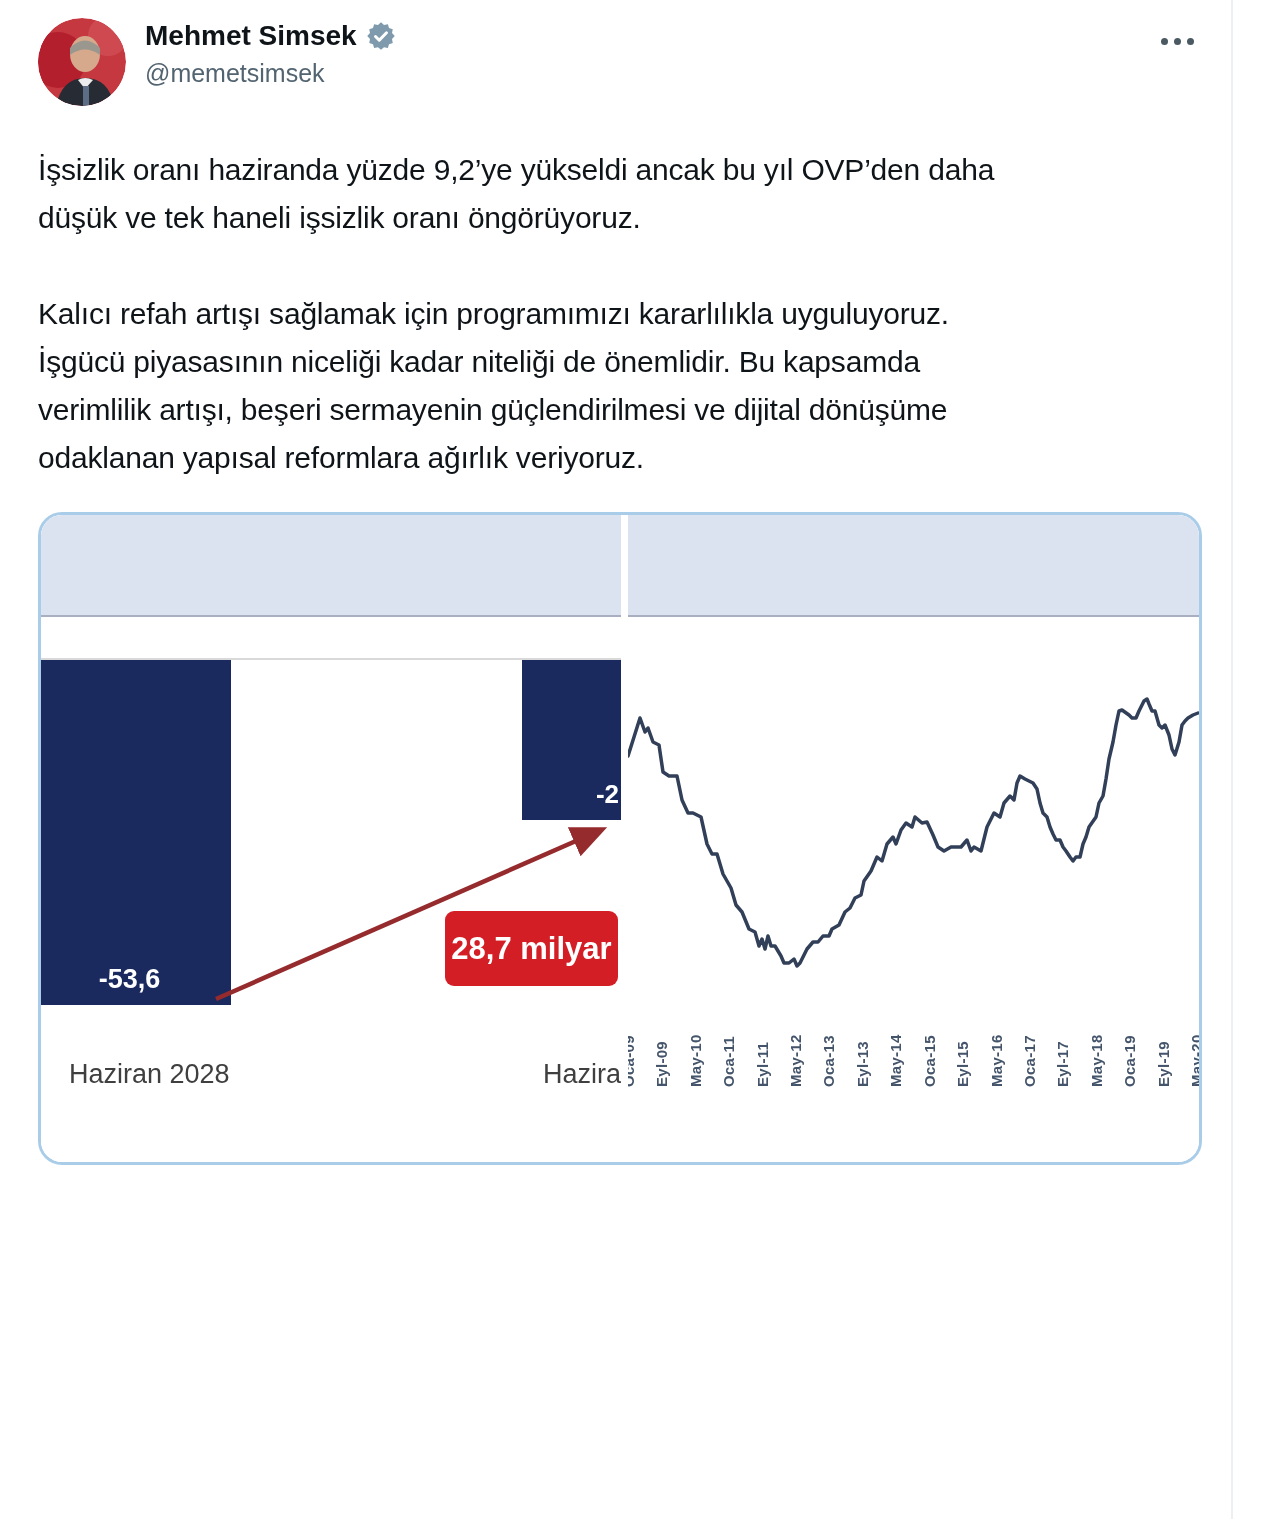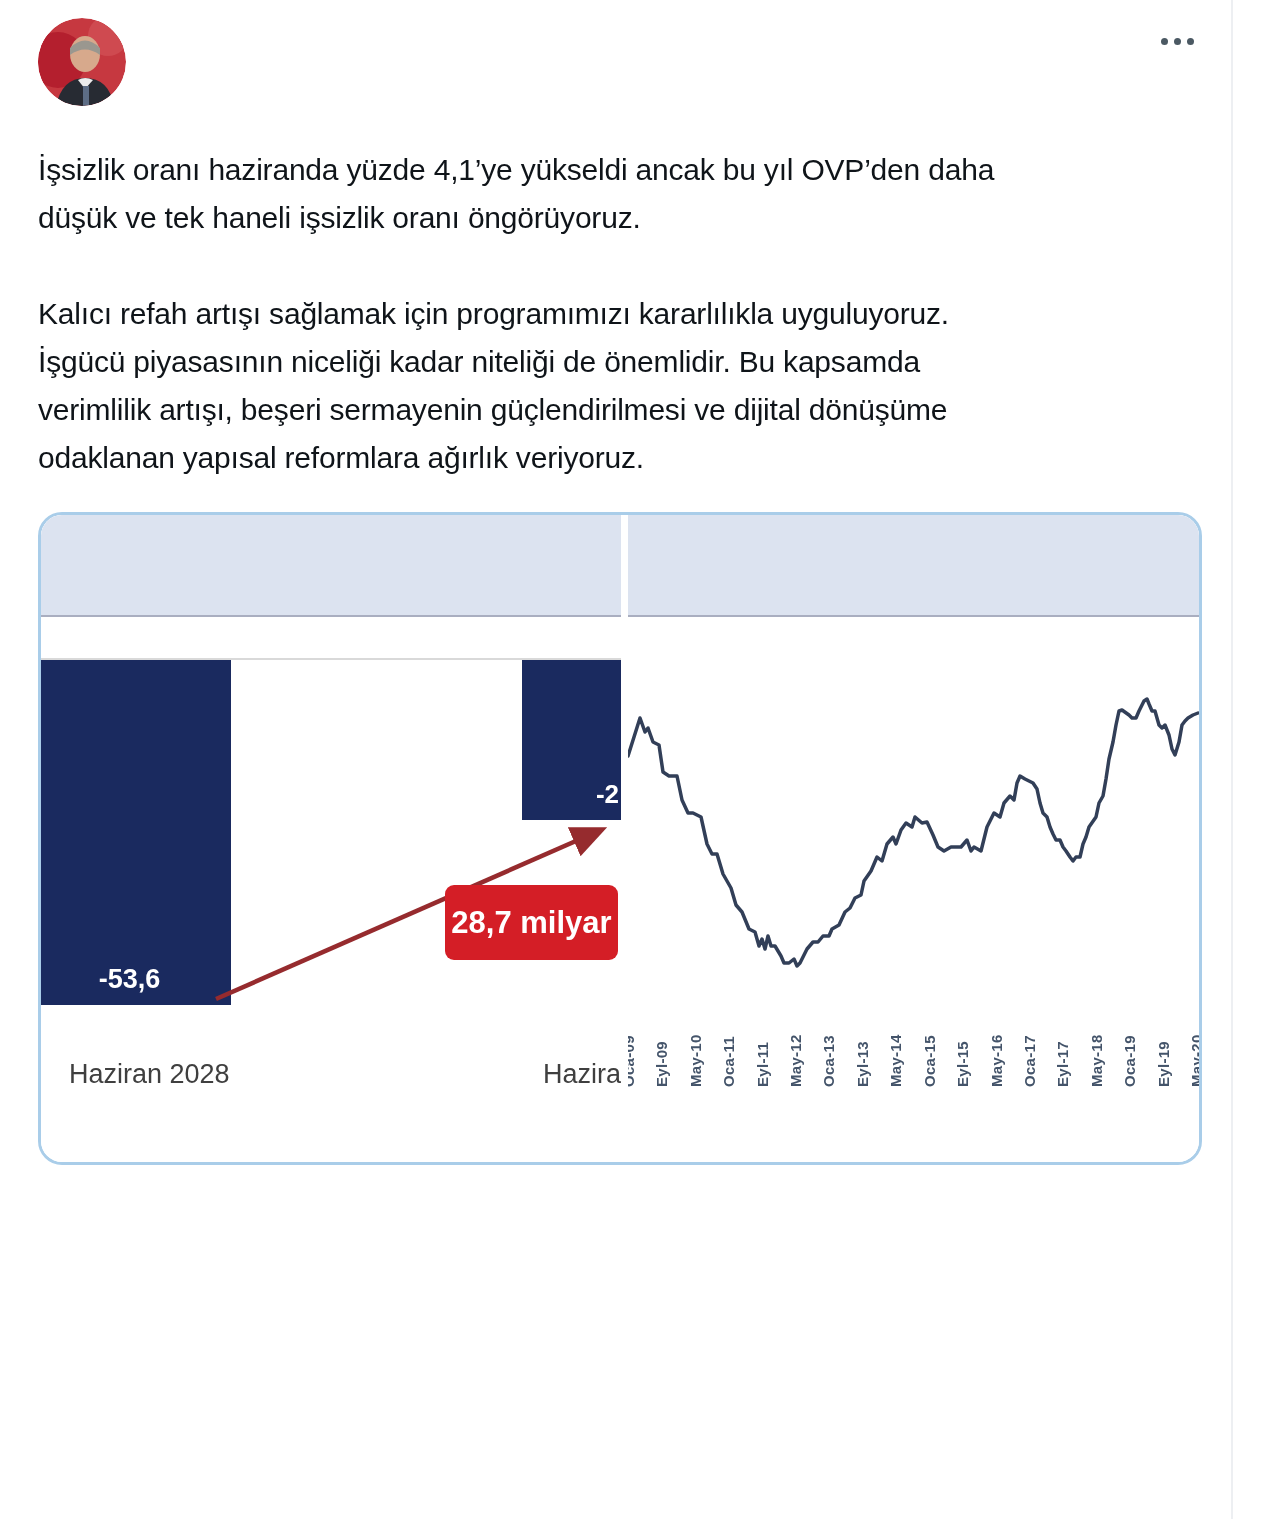--- a/index.html
+++ b/index.html
@@ -60,21 +60,21 @@
   .bar { position: absolute; top: 43px; background: #1a2a5f; }
   .bar-1 { left: 0; width: 190px; }
   .bar-2 { right: 0; width: 99px; }
   .bar-label {
     position: absolute; bottom: 10px; left: 0; right: 13px;
     color: #ffffff; font-weight: 700; font-size: 27px; text-align: center;
   }
   .bar-2 .bar-label { text-align: right; right: 2px; font-size: 26px; }
   .arrow-svg { position: absolute; left: 0; top: 0; }
   .callout {
-    position: absolute; left: 404px; top: 268px; width: 173px; height: 75px;
+    position: absolute; left: 404px; top: 294px; width: 173px; height: 75px;
     background: #d41e26; border-radius: 9px; color: #ffffff;
     font-size: 31px; font-weight: 700; display: flex; align-items: center; justify-content: center;
   }
   .cat-label { position: absolute; top: 442px; font-size: 27px; color: #3f3f3f; white-space: nowrap; }
   .cat-1 { left: 28px; }
   .cat-2 { right: 0; }
 
   
   .line-svg { position: absolute; left: 0; top: 0; }
   .ticks { position: absolute; left: 0; top: 390px; width: 100%; height: 82px; }
@@ -105,29 +105,39 @@
           <circle cx="20" cy="42" r="28" fill="#b41f2e"></circle>
           <circle cx="70" cy="18" r="20" fill="#cf4a50"></circle>
           <path d="M18 88 q6 -28 29 -28 q24 0 29 28 z" fill="#272b33"></path>
           <ellipse cx="47" cy="36" rx="15" ry="18" fill="#d7a98c"></ellipse>
           <path d="M32 30 q15 -15 30 0 l0 7 q-15 -11 -30 0 z" fill="#9a978f"></path>
           <path d="M40 62 l7 9 8 -9 q-8 -4 -15 0 z" fill="#ececec"></path>
           <rect x="45" y="68" width="6" height="20" fill="#5d6d85"></rect>
         </g>
       </svg>
     </div>
+    <div class="id-block">
+      <div class="name-row">
+        <span class="display-name">Mehmet Simsek</span>
+        <svg class="badge" viewBox="0 0 24 24">
+          <path fill="#7f99ad" d="M12 1l2.4 2.1 3.1-.6.9 3 3 1-.6 3.1L23 12l-2.2 2.4.6 3.1-3 1-.9 3-3.1-.6L12 23l-2.4-2.1-3.1.6-.9-3-3-1 .6-3.1L1 12l2.2-2.4-.6-3.1 3-1 .9-3 3.1.6z"></path>
+          <path d="M7.6 12.4l3 3 5.8-6" stroke="#ffffff" stroke-width="2.4" fill="none" stroke-linecap="round" stroke-linejoin="round"></path>
+        </svg>
+      </div>
+      <div class="handle">@memetsimsek</div>
+    </div>
     <div class="more-btn">
       <span class="dot"></span>
       <span class="dot"></span>
       <span class="dot"></span>
     </div>
   </div>
 
   <div class="tweet-text">
-    <p>İşsizlik oranı haziranda yüzde 4,1’ye yükseldi ancak bu yıl OVP’den daha
+    <p>İşsizlik oranı haziranda yüzde 9,2’ye yükseldi ancak bu yıl OVP’den daha
 düşük ve tek haneli işsizlik oranı öngörüyoruz.</p>
     <p>Kalıcı refah artışı sağlamak için programımızı kararlılıkla uyguluyoruz.
 İşgücü piyasasının niceliği kadar niteliği de önemlidir. Bu kapsamda
 verimlilik artışı, beşeri sermayenin güçlendirilmesi ve dijital dönüşüme
 odaklanan yapısal reformlara ağırlık veriyoruz.</p>
   </div>
 
   <div class="media-card">
 
     <div class="panel left">

